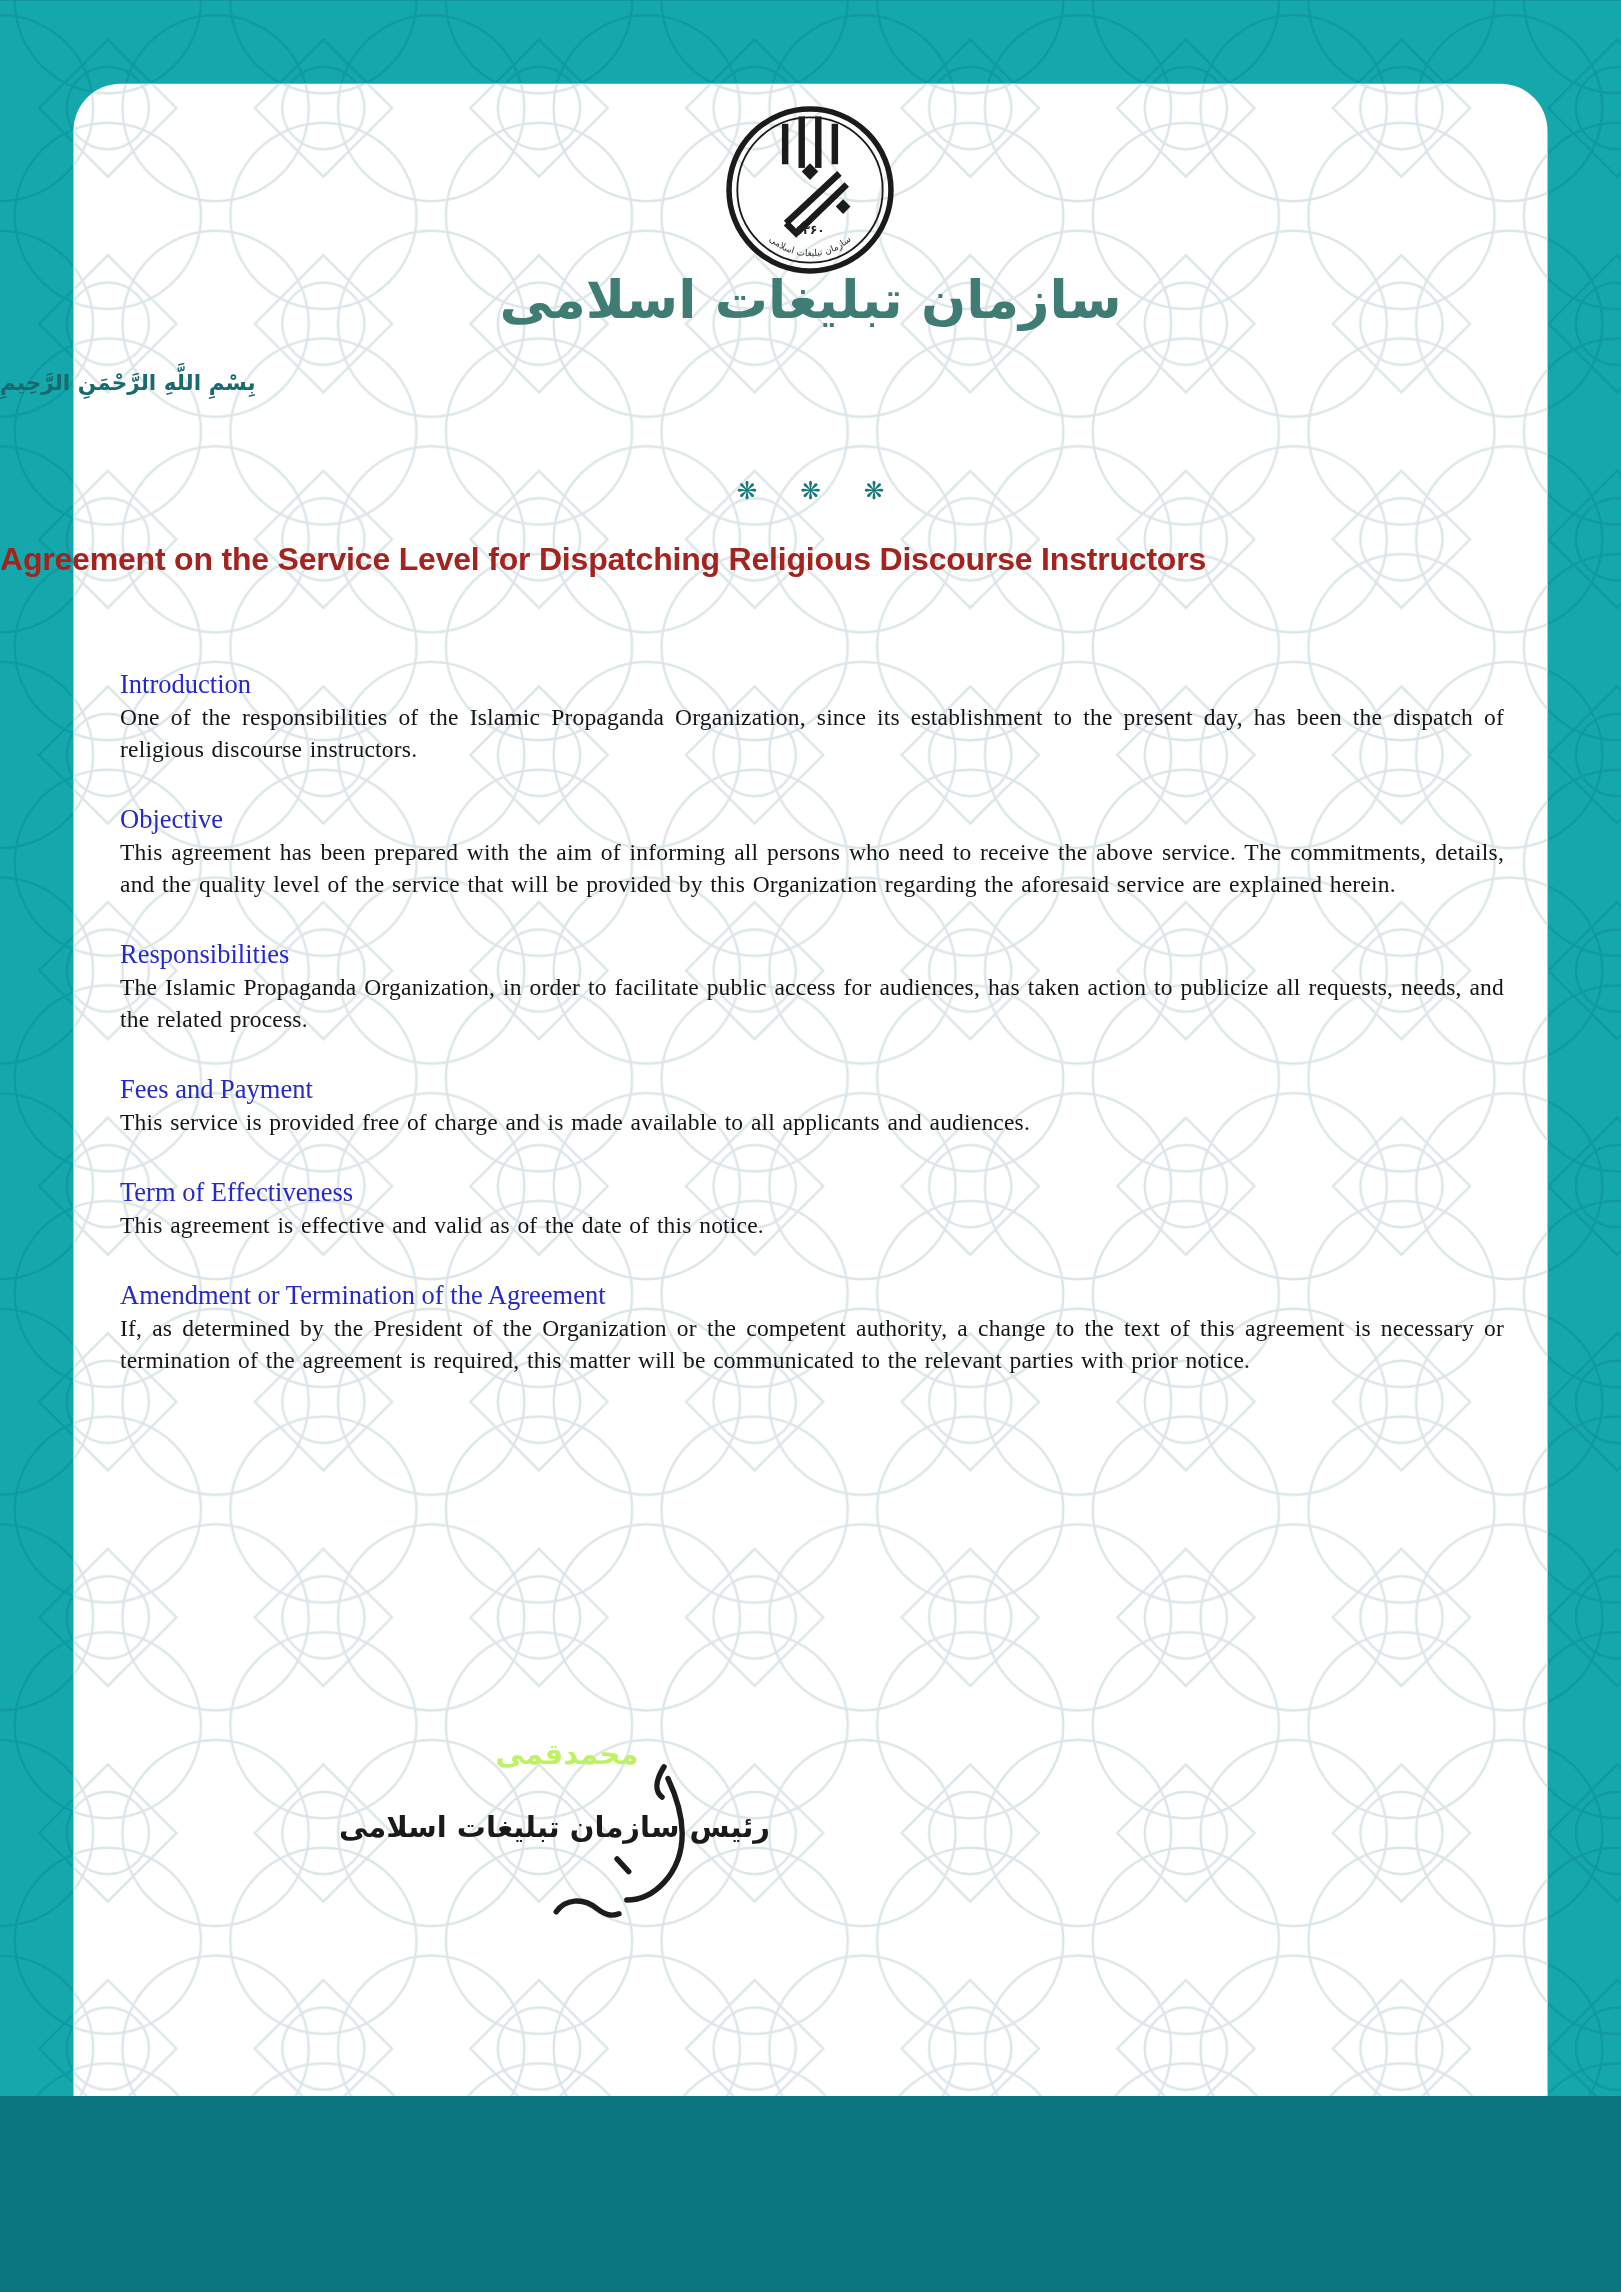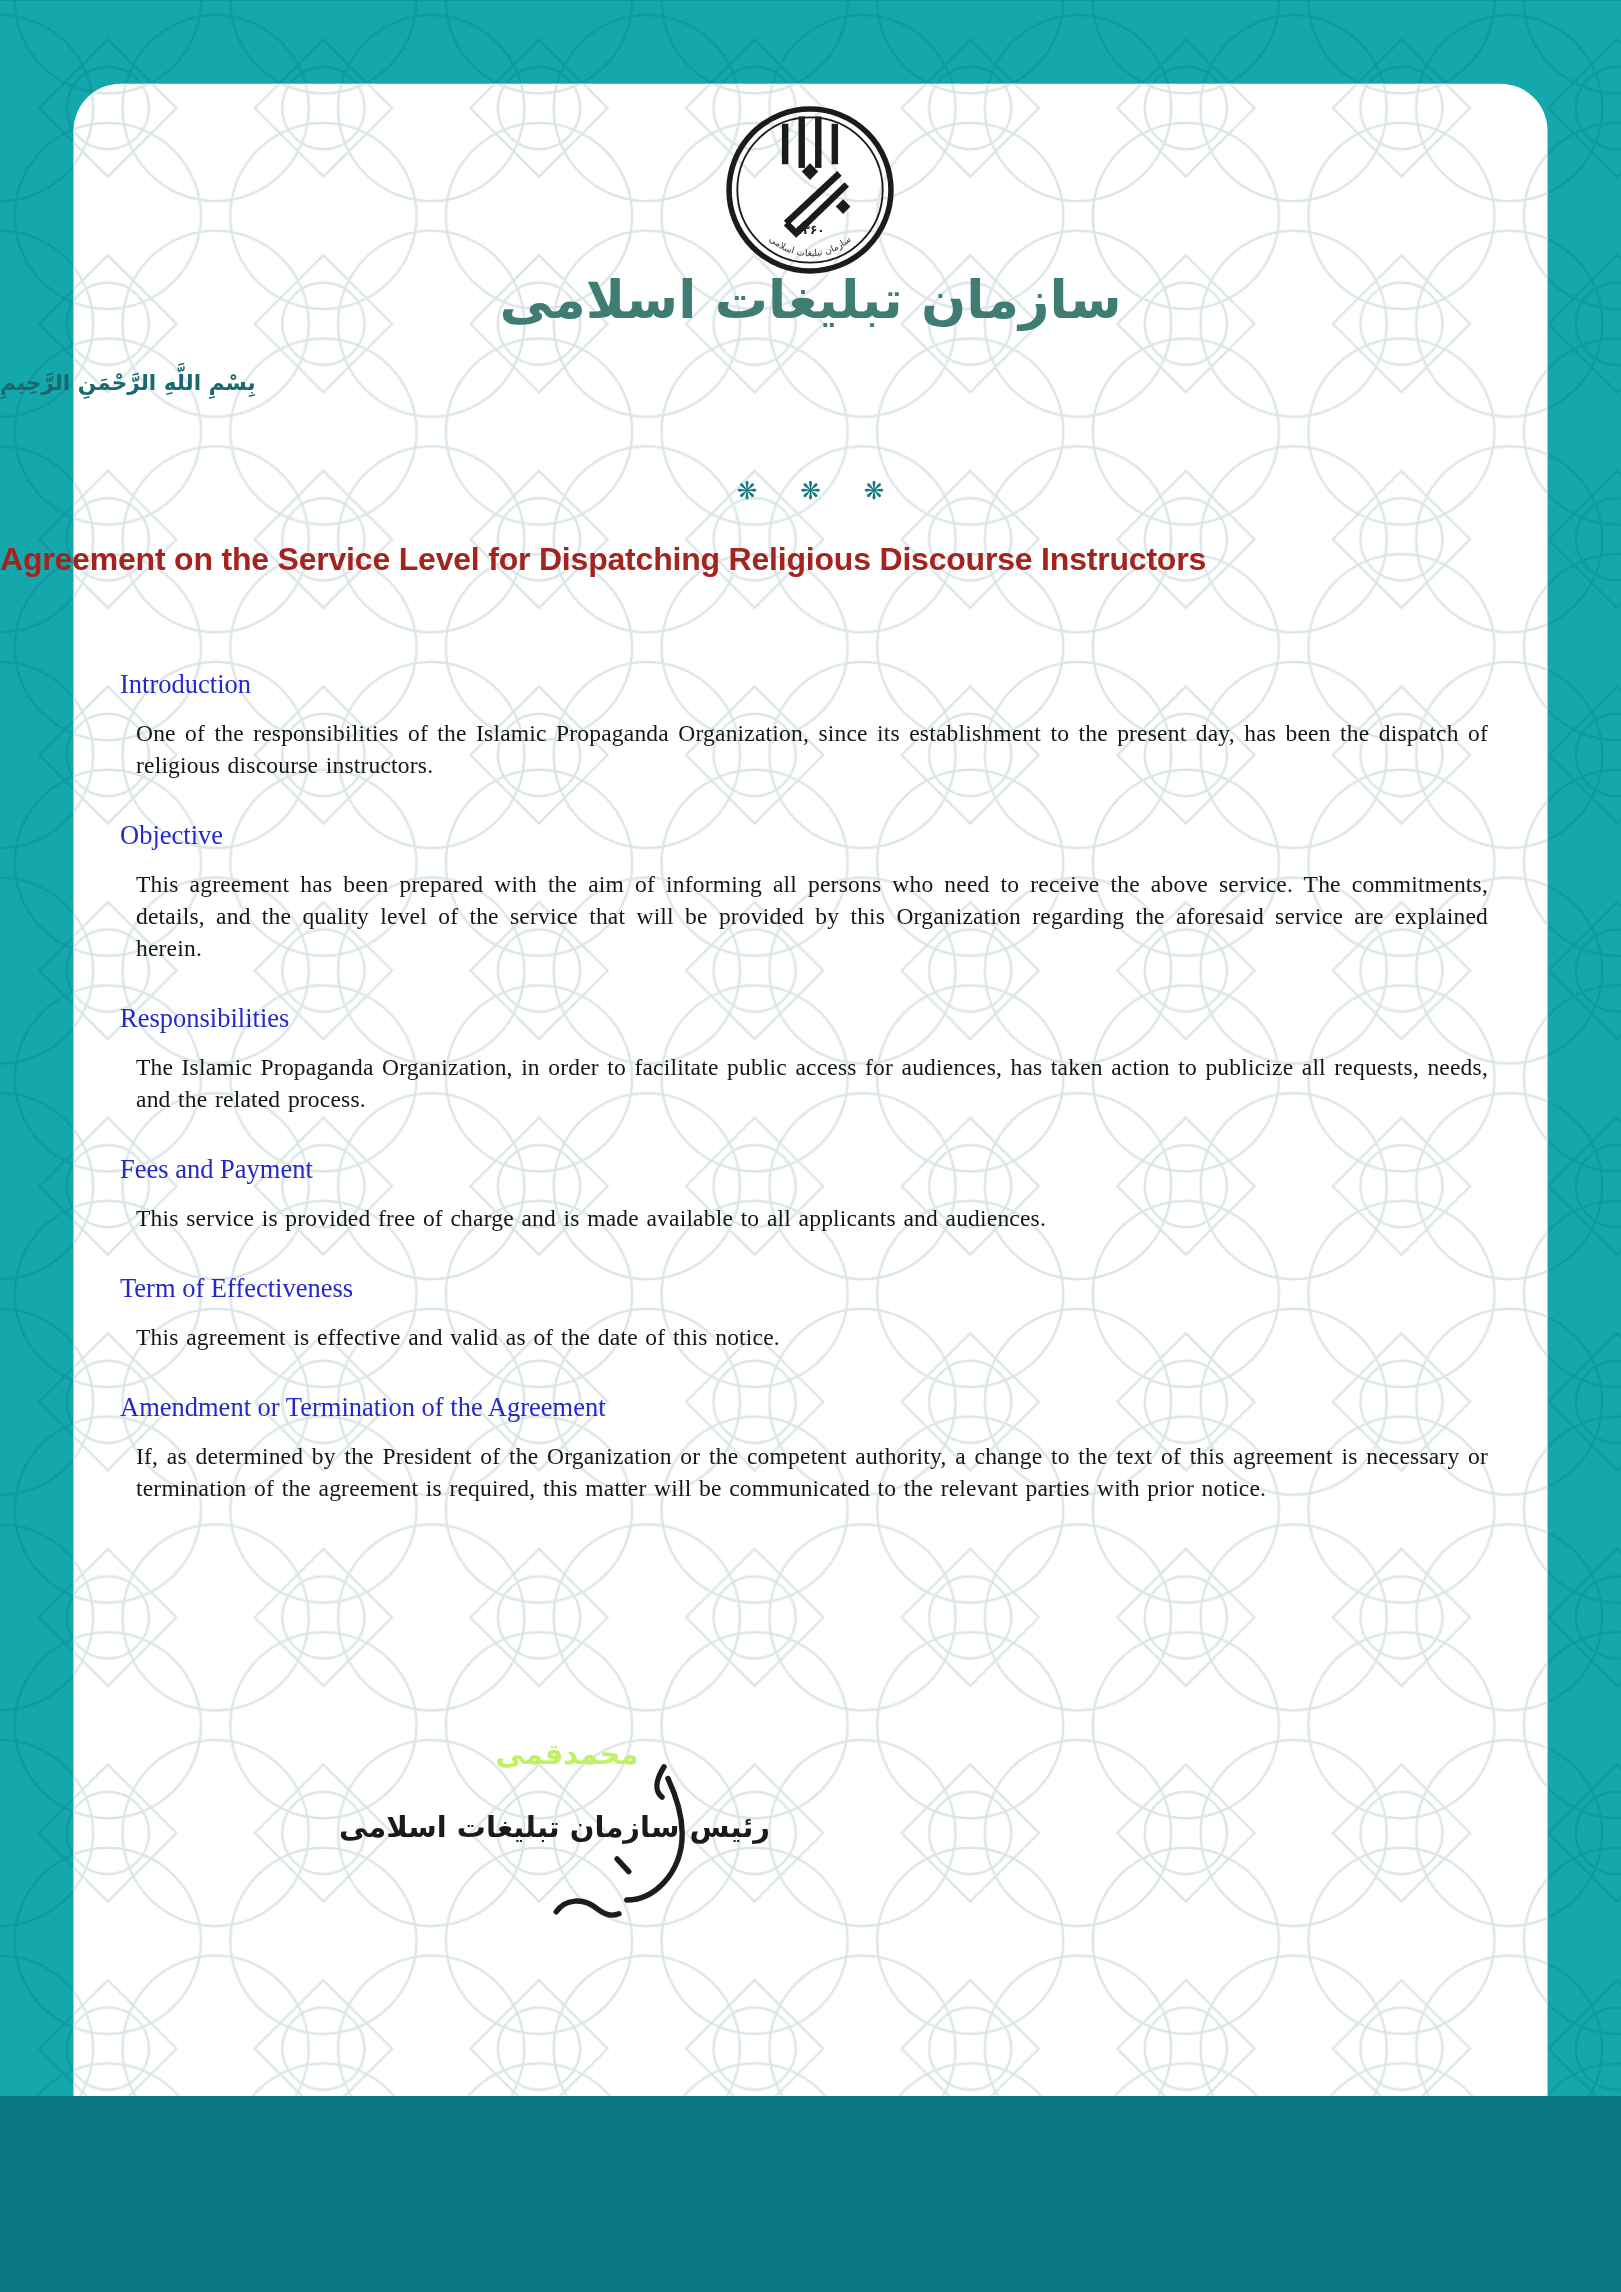--- a/index.html
+++ b/index.html
@@ -52,21 +52,21 @@
   }
 
   .sections{position:absolute;left:120px;top:668px;width:1384px;}
   .sec{margin:0 0 38px 0;}
   .sec h2{
     margin:0;font-weight:400;
     font-size:26.5px;line-height:33px;
     color:#2629c9;
   }
   .sec p{
-    margin:16px;text-align:justify;
+    margin:0;text-align:justify;
     font-size:23.5px;line-height:32px;letter-spacing:0.2px;word-spacing:1.5px;
     color:#151515;
   }
 
   .sig-name{
     position:absolute;top:1737px;left:420px;width:294px;
     text-align:center;direction:rtl;
     font-family:"DejaVu Sans", sans-serif;
     font-weight:bold;font-size:29px;color:#bef264;
   }

